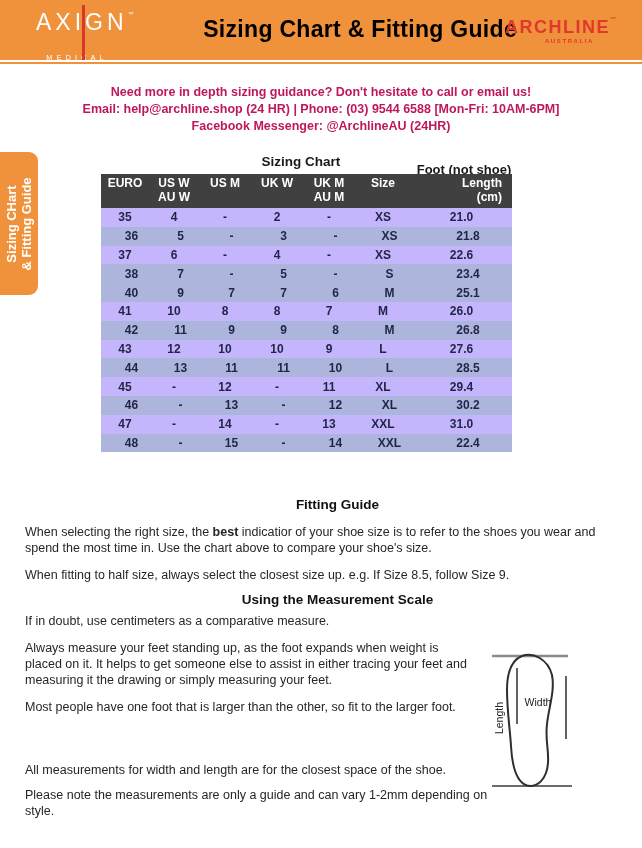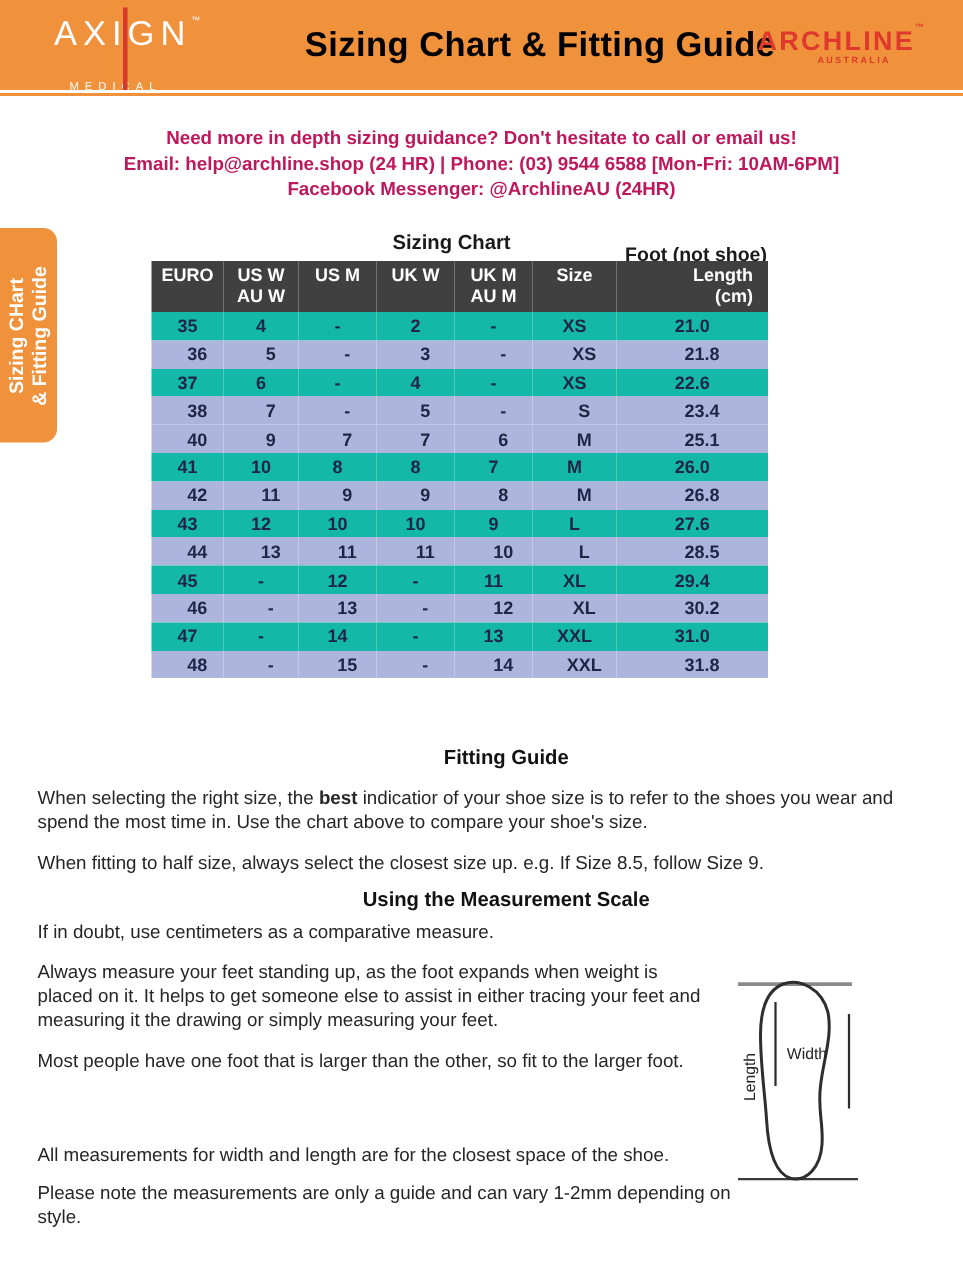--- a/index.html
+++ b/index.html
@@ -79,21 +79,21 @@
   table.sizing col.c-usm  { width:52px; }
   table.sizing col.c-ukw  { width:52px; }
   table.sizing col.c-ukm  { width:52px; }
   table.sizing col.c-size { width:56px; }
   table.sizing col.c-len  { width:101px; }
   table.sizing th.th-length { text-align:right; padding-right:10px; }
   table.sizing td {
     height:18.8px; text-align:center; font-weight:700; font-size:12px;
     color:#1F2545; padding:0;
   }
-  tr.row-odd td  { background:#14b8a6; }
+  tr.row-odd td  { background:#c4b5fd; }
   tr.row-even td { background:#AEB5DD;padding-left:13px; }
   
   .section-heading {
     position:absolute; left:0; right:0; text-align:center;
     font-weight:700; font-size:13.5px; color:#111111;padding-left:33px;
   }
   .body-para {
     position:absolute; left:25px; font-size:12.5px; line-height:16px; color:#262626;
   }
   
@@ -267,21 +267,21 @@
           <td>XXL</td>
           <td>31.0</td>
         </tr>
         <tr class="row-even">
           <td>48</td>
           <td>-</td>
           <td>15</td>
           <td>-</td>
           <td>14</td>
           <td>XXL</td>
-          <td>31.8</td>
+          <td>22.4</td>
         </tr>
       </tbody>
   </table>
 
   <div class="section-heading" style="top:497px;">Fitting Guide</div>
   <div class="body-para" style="top:524px; width:600px;"><span>When selecting the right size, the </span><b>best</b><span> indicatior of your shoe size is to refer to the shoes you wear and spend the most time in. Use the chart above to compare your shoe's size.</span></div>
   <div class="body-para" style="top:567px; width:600px;">When fitting to half size, always select the closest size up. e.g. If Size 8.5, follow Size 9.</div>
 
   <div class="section-heading" style="top:592px;">Using the Measurement Scale</div>
   <div class="body-para" style="top:613px; width:600px;">If in doubt, use centimeters as a comparative measure.</div>

